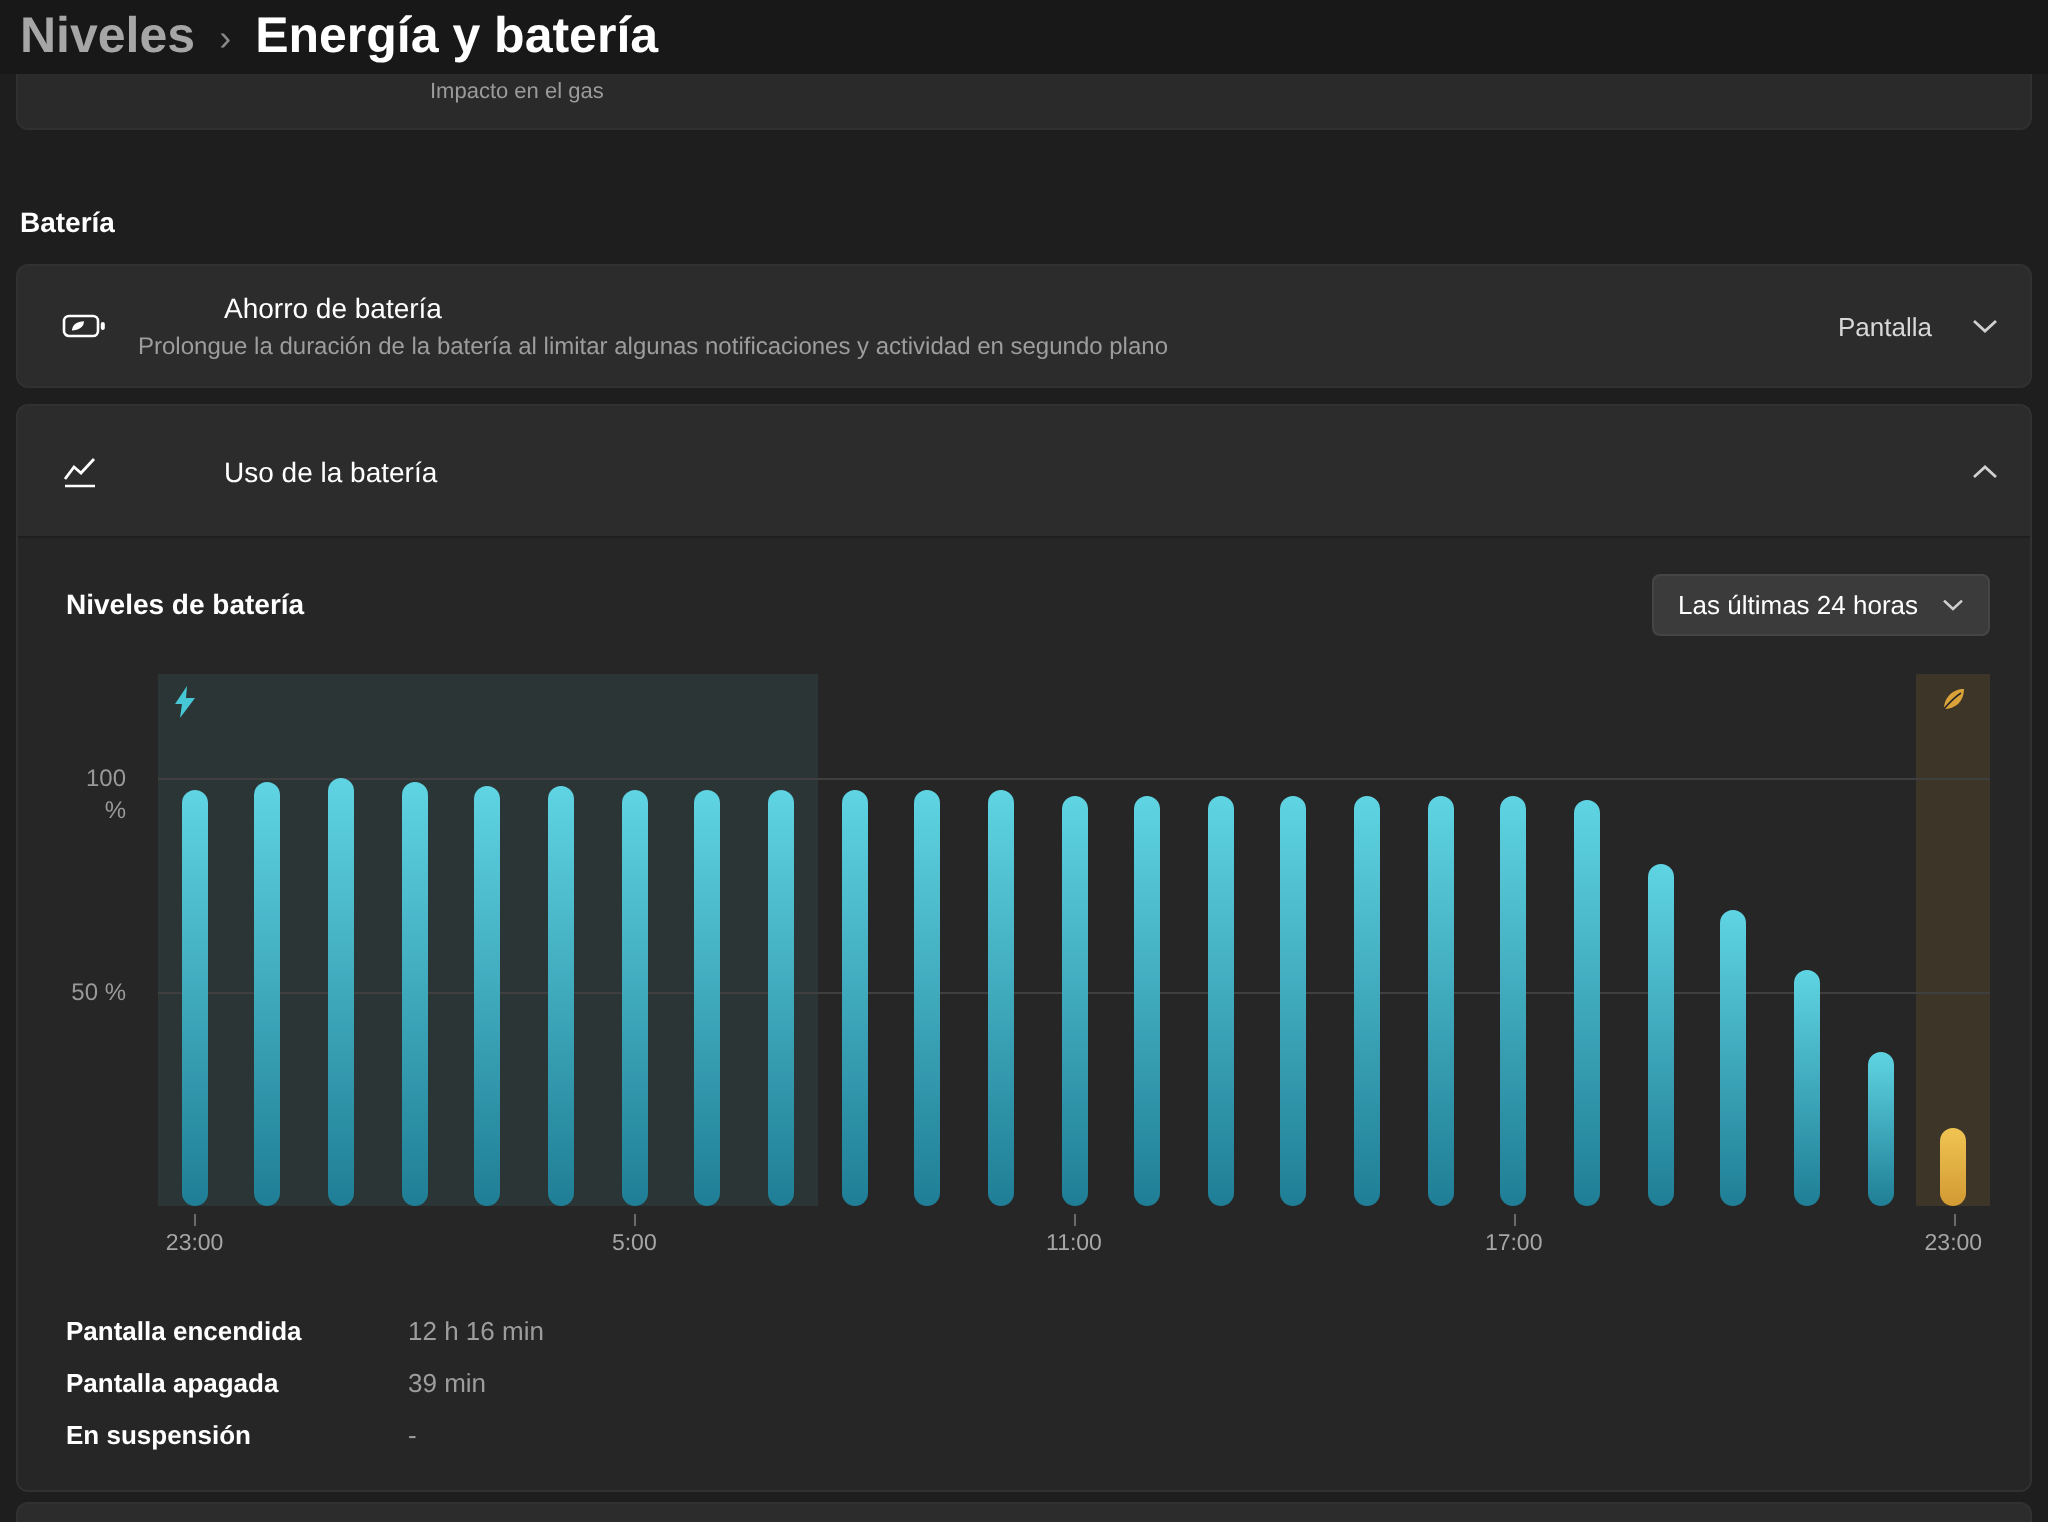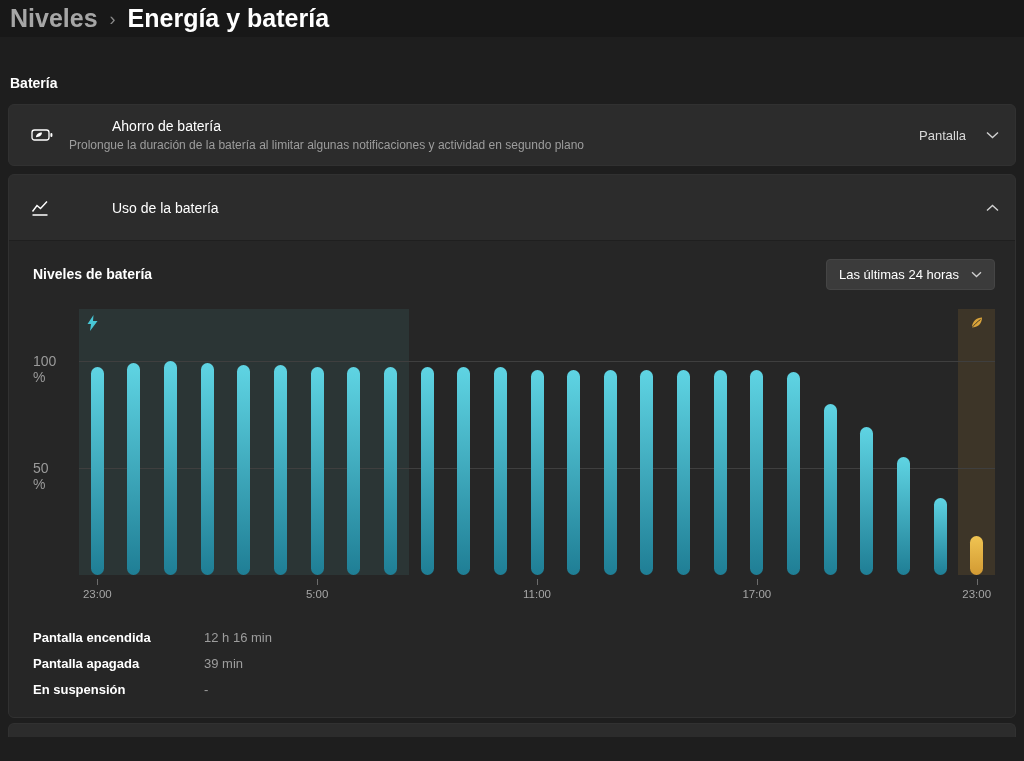--- a/index.html
+++ b/index.html
@@ -68,21 +68,21 @@
   .chart { position:relative; height:296px; margin-top:20px; }
   .plot { position:absolute; top:0; left:46px; right:0; height:266px; }
   .overlay { position:absolute; top:0; bottom:0; z-index:0; }
   .overlay .marker { position:absolute; top:6px; left:8px; }
   .overlay.saver .marker { left:50%; transform:translateX(-50%); }
   .gridline { position:absolute; left:0; right:0; height:1px; background:#3f3f3f; z-index:1; }
   .g100 { top:52px; } .g50 { top:159px; }
   .bars { position:absolute; left:0; right:0; top:0; bottom:0; display:flex; align-items:flex-end; z-index:2; }
   .slot { flex:1; display:flex; justify-content:center; }
   .bar { width:13px; border-radius:7px; }
-  .ylab { position:absolute; left:0; width:30px; text-align:left; font-size:14px; color:#9a9a9a; line-height:16px; }
+  .ylab { position:absolute; left:0; width:30px; text-align:right; font-size:12px; color:#9a9a9a; line-height:16px; }
   .ylab-100 { top:44px; } .ylab-50 { top:151px; }
   .x-axis { position:absolute; left:46px; right:0; top:270px; height:26px; }
   .xlab { position:absolute; top:9px; transform:translateX(-50%); font-size:11.5px; color:#a6a6a6; white-space:nowrap; }
   .xtick { position:absolute; top:0; width:1px; height:6px; background:#6b6b6b; }
 
   
   .stats { margin-top:24px; font-size:13px; }
   .stat-row { display:flex; margin-bottom:9px; height:17px; align-items:center;gap:27px; }
   .stat-label { width:144px; font-weight:700; color:#ffffff; }
   .stat-value { color:#9d9d9d; }
@@ -97,20 +97,23 @@
 <body>
 
 <div class="page">
 
   <div class="topbar">
     <span class="crumb-root">Niveles</span>
     <span class="crumb-sep">›</span>
     <span class="crumb-title">Energía y batería</span>
   </div>
 
+  <div class="clipped-card">
+    <span>Impacto en el gas</span>
+  </div>
 
   <div class="section-title">Batería</div>
 
   <div class="card card-row">
     <span class="card-icon">
       <svg width="22" height="16" viewBox="0 0 22 16" fill="none">
         <rect x="1" y="3" width="17" height="10" rx="2.5" stroke="#ffffff" stroke-width="1.3"></rect>
         <rect x="19.4" y="6" width="2" height="4" rx="1" fill="#ffffff"></rect>
         <path d="M5 10.2 C5 7.4, 7.6 5.6, 11 5.6 C11 8.6, 8.2 10.2, 5 10.2 Z" fill="#ffffff"></path>
       </svg>

